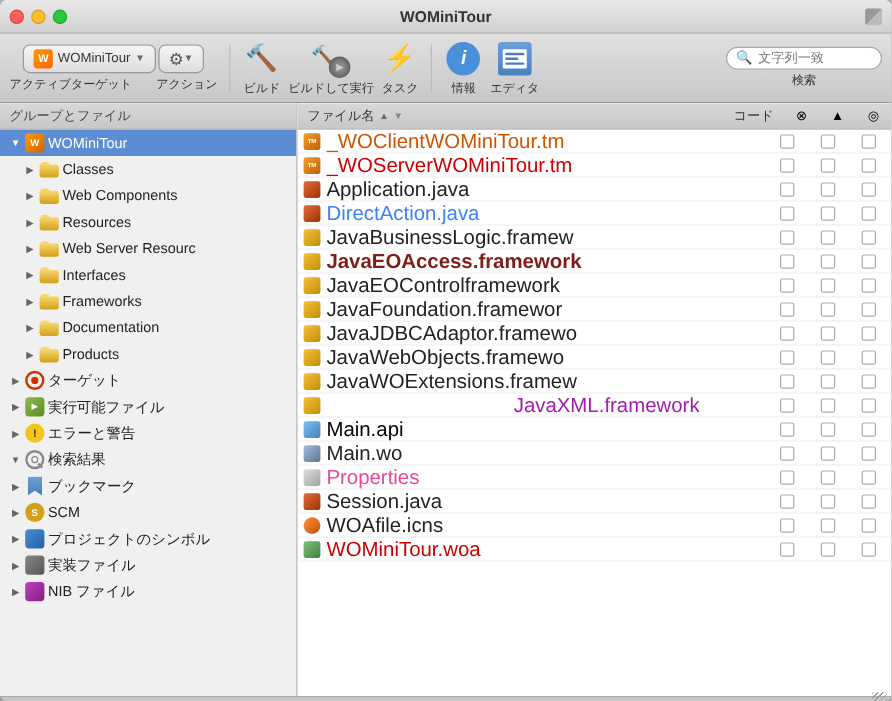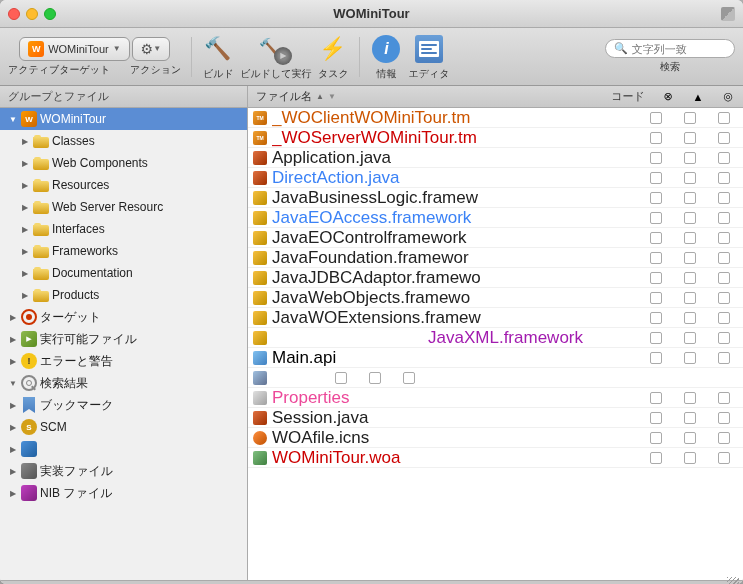--- a/index.html
+++ b/index.html
@@ -757,20 +757,21 @@
 
         <div class="tree-item">
           <span class="tree-toggle">▶</span>
           <div class="scm-icon">S</div>
           <span class="tree-label">SCM</span>
         </div>
 
         <div class="tree-item">
           <span class="tree-toggle">▶</span>
           <div class="project-icon"></div>
+          <span class="tree-label">プロジェクトのシンボル</span>
         </div>
 
         <div class="tree-item">
           <span class="tree-toggle">▶</span>
           <div class="impl-icon"></div>
           <span class="tree-label">実装ファイル</span>
         </div>
 
         <div class="tree-item">
           <span class="tree-toggle">▶</span>
@@ -878,21 +879,21 @@
       <div style="width:12px;height:12px;border:1px solid #aaa;border-radius:2px;background:white;margin:0 auto;"></div>
     </div>
     <div style="width:30px;text-align:center;">
       <div style="width:12px;height:12px;border:1px solid #aaa;border-radius:2px;background:white;margin:0 auto;"></div>
     </div>
   </div>
           <div class="file-row">
     <div class="file-icon">
               <div style="width:14px;height:14px;background:linear-gradient(135deg,#f5c040,#c09000);border-radius:2px;"></div>
             </div>
-    <span class="file-name" style="color:#3b82f6;">JavaEOAccess.framework</span>
+    <span class="file-name" style="color:#7f1d1d;font-weight:bold;">JavaEOAccess.framework</span>
     <div style="width:50px;"></div>
     <div style="width:30px;text-align:center;">
       <div style="width:12px;height:12px;border:1px solid #aaa;border-radius:2px;background:white;margin:0 auto;"></div>
     </div>
     <div style="width:30px;text-align:center;">
       <div style="width:12px;height:12px;border:1px solid #aaa;border-radius:2px;background:white;margin:0 auto;"></div>
     </div>
     <div style="width:30px;text-align:center;">
       <div style="width:12px;height:12px;border:1px solid #aaa;border-radius:2px;background:white;margin:0 auto;"></div>
     </div>
@@ -1006,20 +1007,21 @@
       <div style="width:12px;height:12px;border:1px solid #aaa;border-radius:2px;background:white;margin:0 auto;"></div>
     </div>
     <div style="width:30px;text-align:center;">
       <div style="width:12px;height:12px;border:1px solid #aaa;border-radius:2px;background:white;margin:0 auto;"></div>
     </div>
   </div>
           <div class="file-row">
     <div class="file-icon">
               <div style="width:14px;height:14px;background:linear-gradient(135deg,#a0c0e0,#607090);border-radius:2px;"></div>
             </div>
+    <span class="file-name" style="color:#222;">Main.wo</span>
     <div style="width:50px;"></div>
     <div style="width:30px;text-align:center;">
       <div style="width:12px;height:12px;border:1px solid #aaa;border-radius:2px;background:white;margin:0 auto;"></div>
     </div>
     <div style="width:30px;text-align:center;">
       <div style="width:12px;height:12px;border:1px solid #aaa;border-radius:2px;background:white;margin:0 auto;"></div>
     </div>
     <div style="width:30px;text-align:center;">
       <div style="width:12px;height:12px;border:1px solid #aaa;border-radius:2px;background:white;margin:0 auto;"></div>
     </div>

